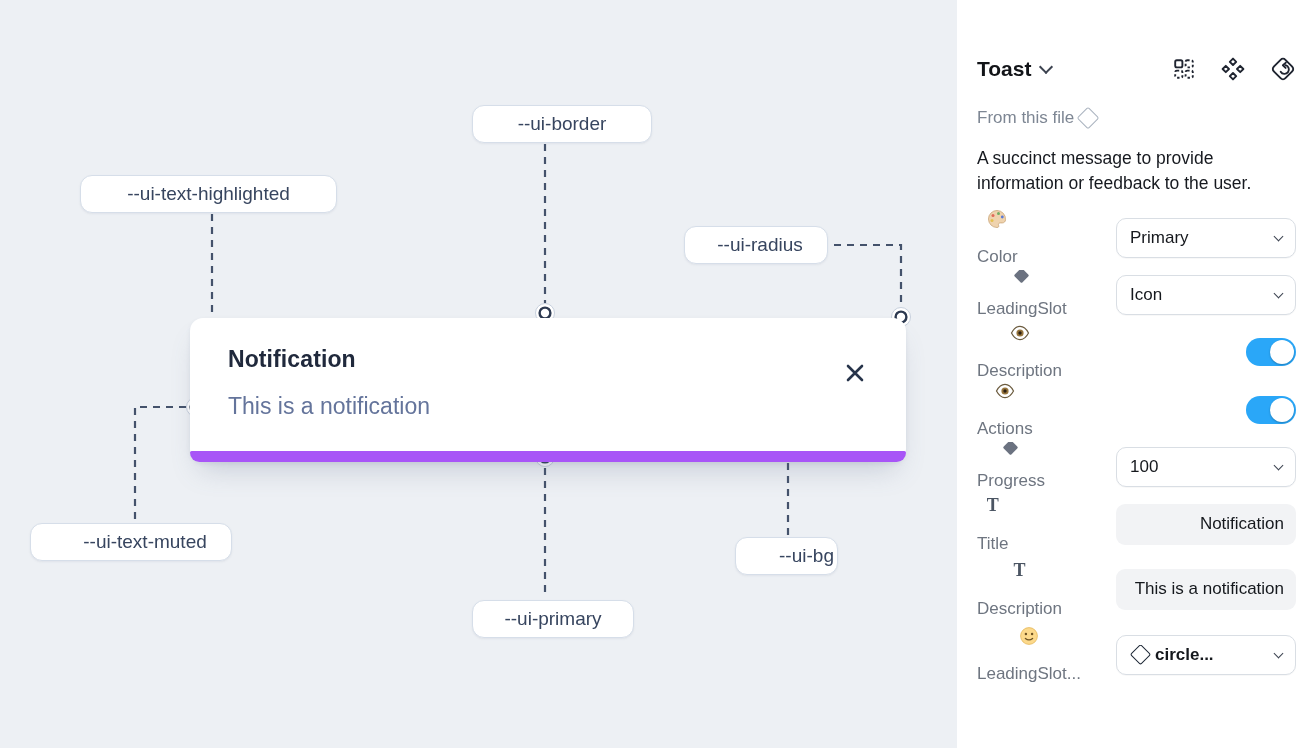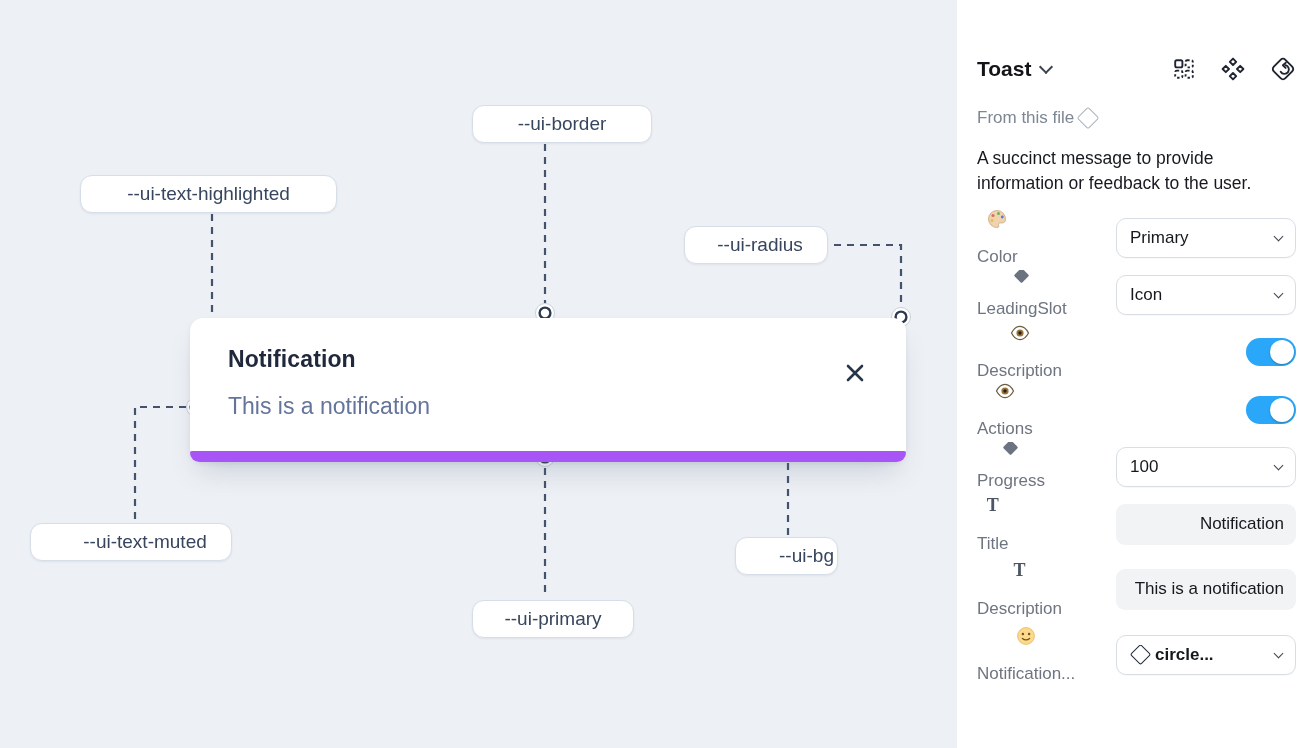--- a/index.html
+++ b/index.html
@@ -244,21 +244,21 @@
       </div>
 
       <div class="prop-row">
         <span class="prop-label">
           <svg class="emoji-icon" viewBox="0 0 20 20">
             <circle cx="10" cy="10" r="8.4" fill="#fcd98b" stroke="#e4b75a" stroke-width=".8"></circle>
             <circle cx="6.9" cy="8" r="1.2" fill="#6e5323"></circle>
             <circle cx="13.1" cy="8" r="1.2" fill="#6e5323"></circle>
             <path d="M6.4 12.4 q3.6 3 7.2 0" fill="none" stroke="#6e5323" stroke-width="1.3" stroke-linecap="round"></path>
           </svg>
-          <span>Notification...</span>
+          <span>LeadingSlot...</span>
         </span>
         <div class="control select select-with-icon">
           <span class="select-value">
             <span class="diamond-glyph"></span>
             <span>circle...</span>
           </span>
           <span class="chev-s"></span>
         </div>
       </div>
 

